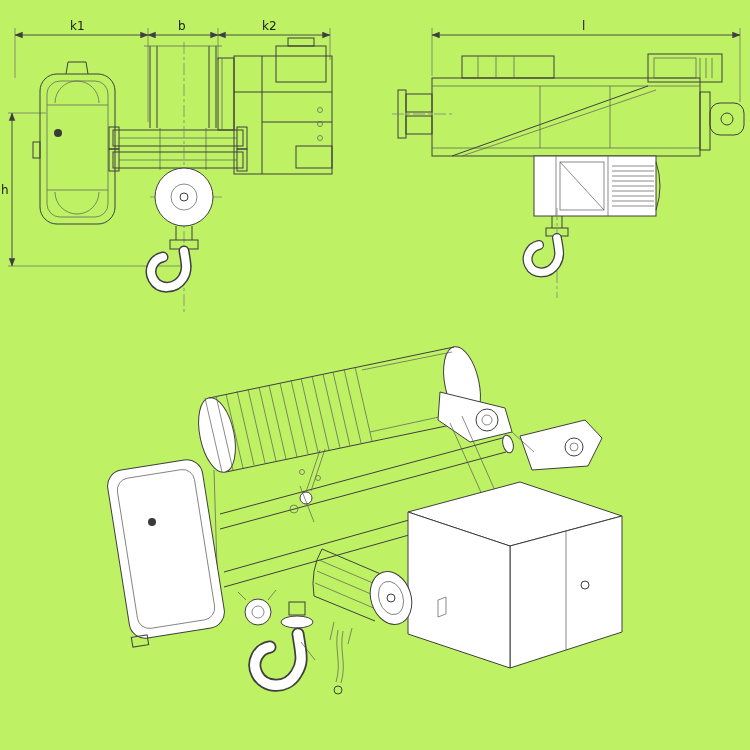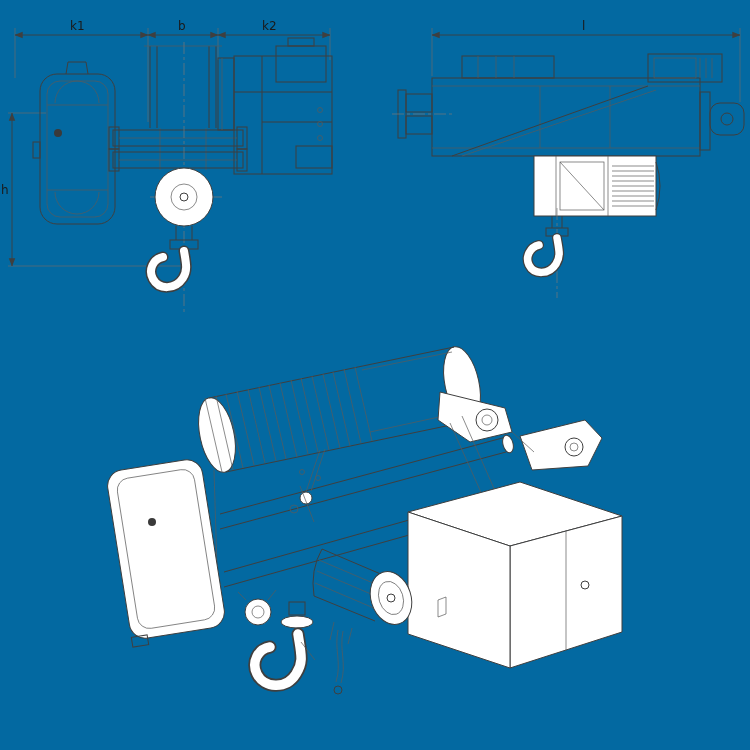--- a/index.html
+++ b/index.html
@@ -1,16 +1,16 @@
 <!DOCTYPE html>
 <html><head>
 <meta charset="utf-8">
 <style>
   html,body{margin:0;padding:0;background:#fff;}
-  .canvas{position:relative;width:750px;height:750px;background:#0369a1;overflow:hidden;
+  .canvas{position:relative;width:750px;height:750px;background:#bef264;overflow:hidden;
           font-family:"DejaVu Sans", sans-serif;}
   svg{display:block;}
   .ln  {fill:none;stroke:#3f3f3f;stroke-width:1;}
   .lnf {fill:#ffffff;stroke:#3f3f3f;stroke-width:1;}
   .thin{fill:none;stroke:#5a5a5a;stroke-width:.7;}
   .cl  {fill:none;stroke:#7a7a7a;stroke-width:.7;stroke-dasharray:12 3 3 3;}
   .dim {fill:none;stroke:#3f3f3f;stroke-width:.9;}
   .ext {fill:none;stroke:#6a6a6a;stroke-width:.7;}
   .hook-o{fill:none;stroke:#3f3f3f;stroke-linecap:round;}
   .hook-i{fill:none;stroke:#ffffff;stroke-linecap:round;}

